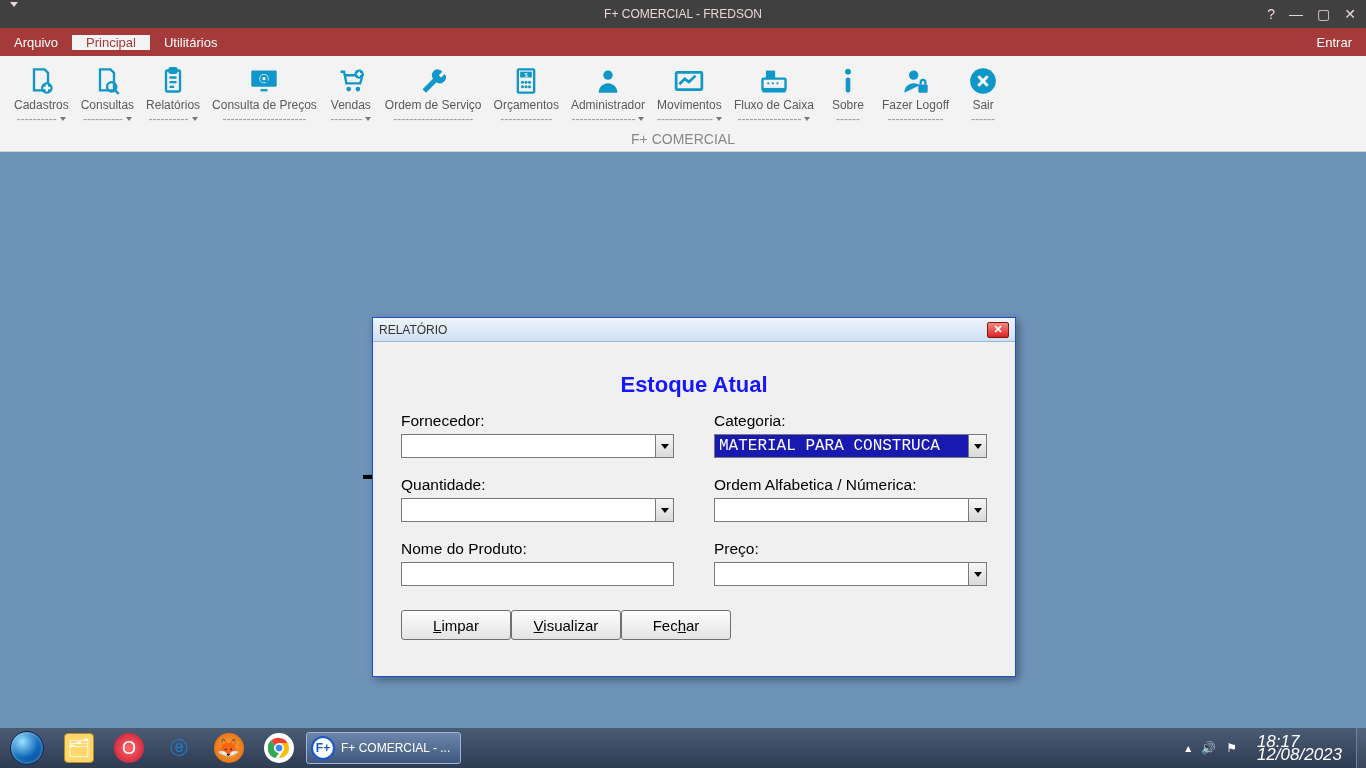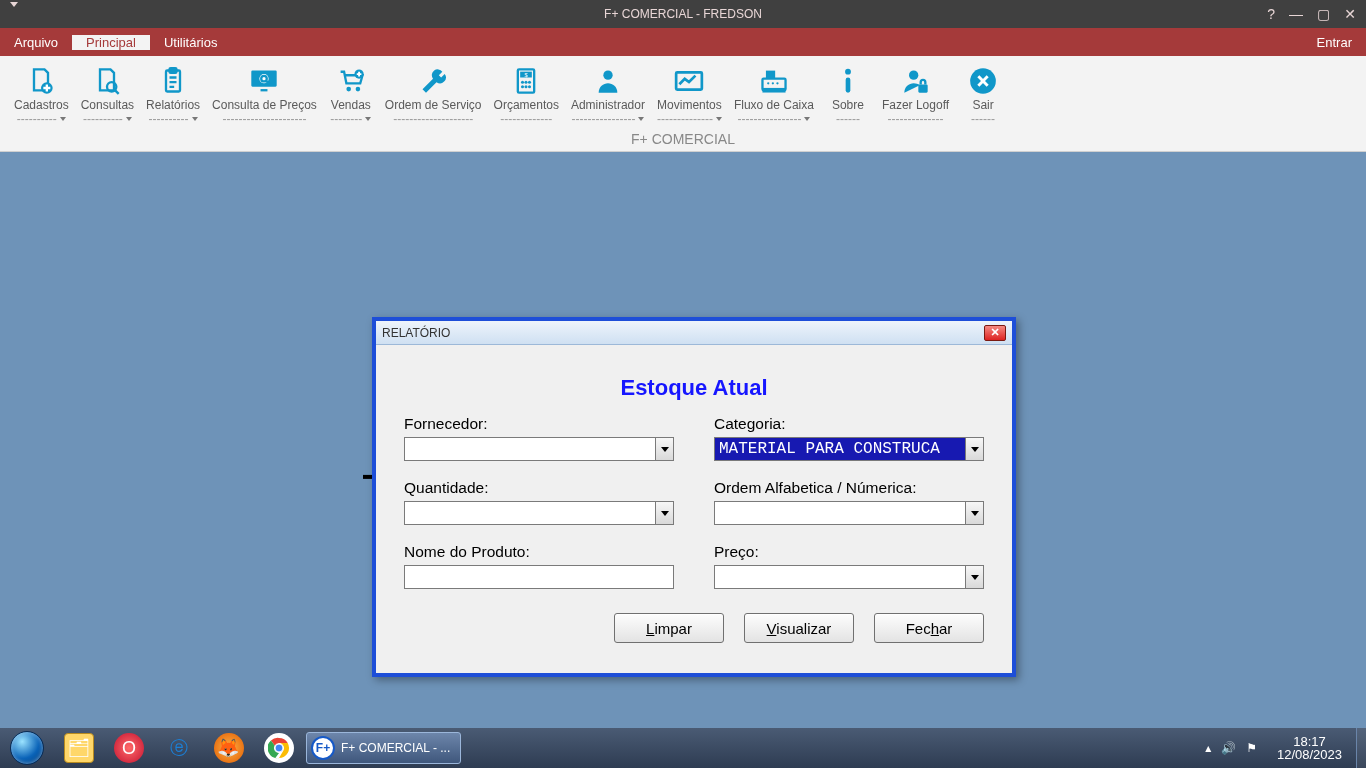--- a/index.html
+++ b/index.html
@@ -34,50 +34,50 @@
 
 
 .workspace { flex:1; position: relative; background:#6e93b8; overflow:hidden; }
 .bg-logo { position:absolute; left:50%; top:50%; transform:translate(-50%,-55%); text-align:center; }
 .bg-logo .ellipse { width:190px; height:60px; border:6px solid #1b2a6b; border-radius:50%; background:#1659c7; margin:0 auto; }
 .bg-logo .sys { font-size:28px; font-weight:bold; color:#fff; margin-top:30px; font-family: Arial, sans-serif; letter-spacing:0.5px;}
 .bg-logo .rule { width:640px; height:4px; background:#000; margin:2px auto 4px auto; }
 .bg-logo .url { font-size:26px; color:#fff; font-family:"Times New Roman", serif; }
 
 
-.dialog { position:absolute; left:372px; top:165px; width:644px; height:360px; background:#f0f0f0; border:4px solid #1d4ed8; box-shadow: 3px 3px 8px rgba(0,0,0,.35); }
+.dialog { position:absolute; left:372px; top:165px; width:644px; height:360px; background:#f0f0f0; border:1px solid #1d4ed8; box-shadow: 3px 3px 8px rgba(0,0,0,.35); }
 .dialog .dlg-title { height:24px; background:linear-gradient(#eef4fb,#cfe0f2); border-bottom:1px solid #9cb8d8; display:flex; align-items:center; padding:0 6px; font-size:12px; color:#333; }
 .dialog .dlg-title .spacer{flex:1;}
 .dialog .dlg-close { width:22px; height:16px; background:linear-gradient(#f58a82,#d22);
   border:1px solid #7a1a12; border-radius:2px; color:#fff; display:flex; align-items:center; justify-content:center; font-size:11px; font-weight:bold; cursor:pointer;}
 .dialog .body { padding:10px 28px 14px 28px;margin-top:20px; }
 .dialog h2 { color:#1616ff; font-size:22px; font-weight:bold; text-align:center; margin-bottom:14px; font-family:"Segoe UI", Arial, sans-serif;}
 .form-grid { display:grid; grid-template-columns: 1fr 1fr; column-gap:40px; row-gap:18px; }
 .form-field label { display:block; font-size:15.5px; color:#000; margin-bottom:4px; font-family:Arial,sans-serif;}
 .combo { display:flex; height:24px; border:1px solid #7a7a7a; background:#fde047;}
 .combo input { flex:1; border:none; outline:none; font-size:14px; padding:0 4px; font-family:Arial,sans-serif;}
 .combo .btn { width:18px; background:linear-gradient(#f7f7f7,#d9d9d9); border-left:1px solid #7a7a7a; display:flex; align-items:center; justify-content:center; cursor:pointer;}
 .combo .btn .tri { width:0;height:0;border-left:4px solid transparent;border-right:4px solid transparent;border-top:5px solid #000;}
 .combo.sel input { background:#1719b1; color:#fff; font-family:"Courier New",monospace; font-size:16px; letter-spacing:0; }
 .textbox { height:24px; border:1px solid #7a7a7a; background:#fff; }
 .textbox input { width:100%; height:100%; border:none; outline:none; padding:0 4px; font-size:14px;}
-.dlg-buttons { display:flex; gap:20px; justify-content:flex-end; margin-top:24px;}
+.dlg-buttons { display:flex; justify-content:flex-start; margin-top:24px;}
 .dlg-buttons button { width:110px; height:30px; background:linear-gradient(#fdfdfd,#e3e3e3); border:1px solid #707070; border-radius:3px; font-size:15px; cursor:pointer; box-shadow:0 1px 0 #fff inset;}
 .dlg-buttons button .ul { text-decoration:underline; }
 
 
 .taskbar { height:40px; background:linear-gradient(#4a5b74,#2e3c52); display:flex; align-items:center; padding:0 0 0 0; color:#fff; font-size:12px; position:relative;}
 .taskbar .start { width:54px; height:40px; display:flex; align-items:center; justify-content:center;}
 .taskbar .start .orb{ width:34px; height:34px; border-radius:50%; background:radial-gradient(circle at 35% 30%, #9be3ff, #0a63b8 55%, #043a74); border:1px solid #0a2c55; box-shadow:0 0 4px rgba(255,255,255,.5) inset; position:relative;}
 .taskbar .pin { width:50px; height:40px; display:flex; align-items:center; justify-content:center; }
 .taskbar .pin .ic { width:30px; height:30px; border-radius:4px; display:flex; align-items:center; justify-content:center; font-size:18px;}
 .taskbar .taskbtn { height:32px; margin:4px 2px; padding:0 10px 0 4px; background:linear-gradient(#6d86ab,#3f577c); border:1px solid #9bb6da; border-radius:3px; display:flex; align-items:center; gap:6px; cursor:pointer;}
 .taskbar .taskbtn .appic{ width:24px;height:24px;border-radius:50%;background:#fff;color:#1659c7;display:flex;align-items:center;justify-content:center;font-weight:bold;font-size:12px;border:2px solid #1659c7;}
 .taskbar .tray { margin-left:auto; display:flex; align-items:center; gap:10px; padding:0 4px 0 10px; }
-.taskbar .clock { text-align:center; line-height:13px; padding:0 10px; font-size:13px;}
+.taskbar .clock { line-height:13px; padding:0 10px; font-size:17px;font-style:italic;}
 .taskbar .showdesk { width:10px; height:40px; border-left:1px solid #6a85aa; background:rgba(255,255,255,.06);}
 svg { display:block; }
 </style>
 </head>
 <body>
 
 <div class="titlebar">
   <div class="qat">
     <span><span class="caret"></span></span>
   </div>

